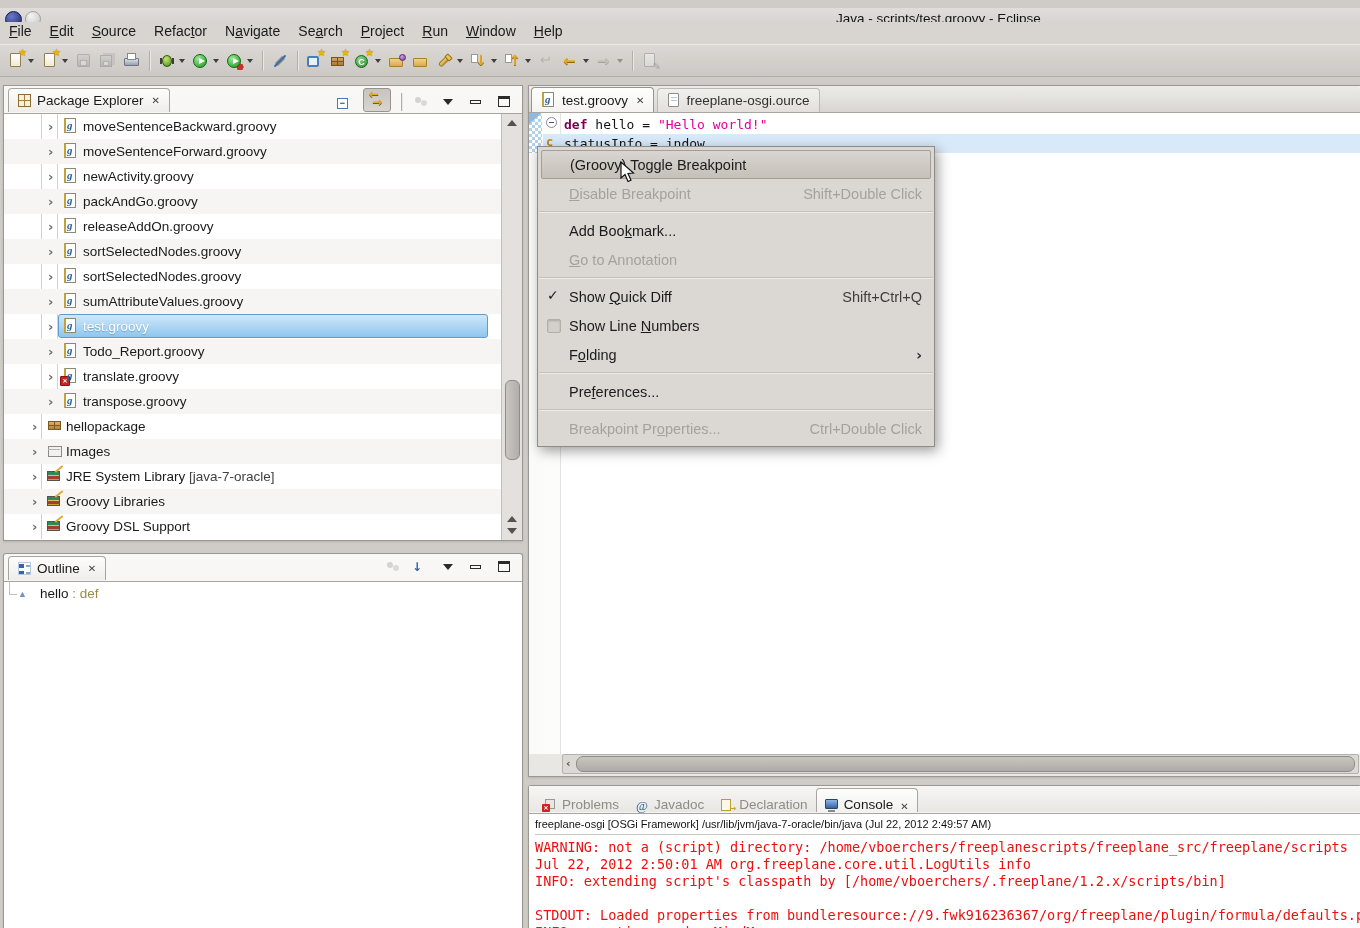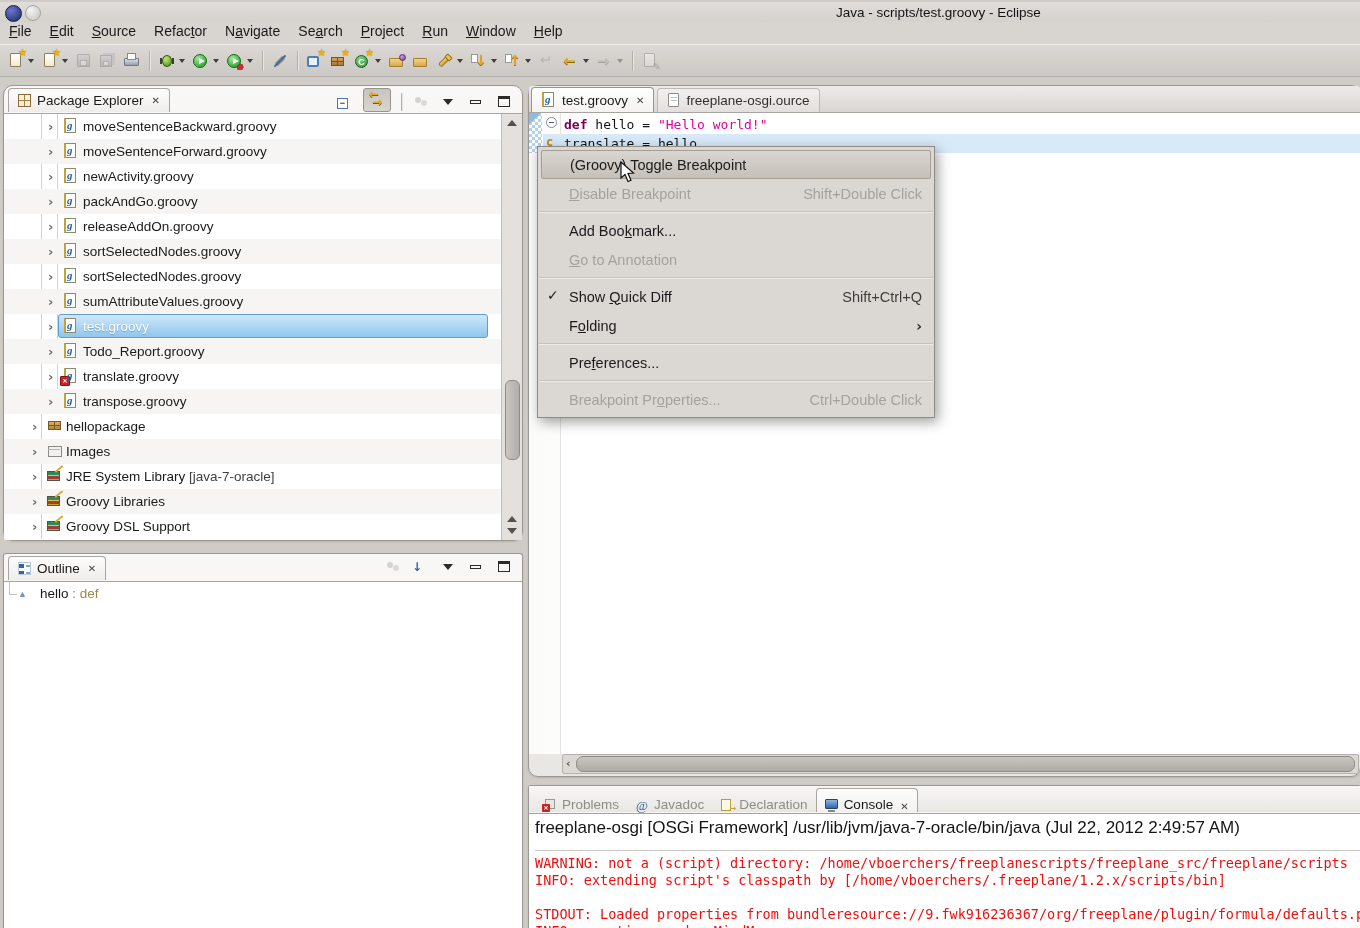--- a/index.html
+++ b/index.html
@@ -1,19 +1,19 @@
 <!DOCTYPE html>
 <html><head>
 <meta charset="utf-8">
 <style>
   html,body{margin:0;padding:0}
   body{width:1360px;height:928px;position:relative;overflow:hidden;background:#cfccc8;
        font-family:"Liberation Sans",sans-serif;color:#1a1a1a;-webkit-user-select:none}
   
-  .titlebar{position:absolute;left:0;top:2px;width:1360px;height:22px;background:linear-gradient(#e0ddda,#d3d0cc)}
+  .titlebar{position:absolute;left:0;top:8px;width:1360px;height:22px;background:linear-gradient(#e0ddda,#d3d0cc)}
   .app-circle1{position:absolute;left:5px;top:3px;width:15px;height:15px;border-radius:50%;
        background:radial-gradient(circle at 35% 30%,#6a78c8,#1f2a66);border:1px solid #141c4a}
   .app-circle2{position:absolute;left:25px;top:3px;width:14px;height:14px;border-radius:50%;
        background:radial-gradient(circle at 35% 30%,#f4f4f4,#c4c2c0);border:1px solid #a5a3a0}
   .wtitle{position:absolute;left:836px;top:3px;font-size:13.5px;color:#141414}
   .menubar{position:absolute;left:0;top:22px;width:1360px;height:22px;background:#d8d5d1;font-size:14px}
   .mitem{display:inline-block;padding:1px 9px 3px;cursor:default}
   .mitem u{text-decoration:underline}
   .toolbar{position:absolute;left:0;top:44px;width:1360px;height:33px;
        background:linear-gradient(#dbd8d5,#ccc8c4);border-top:1px solid #eceae7;border-bottom:1px solid #b0adaa;
@@ -52,21 +52,21 @@
   .i-search::before{content:"";left:2px;top:7px;width:12px;height:5px;background:linear-gradient(#f5d56a,#c9992e);border:1px solid #96701c;border-radius:2px;transform:rotate(-45deg)}
   .i-search::after{content:"";left:10px;top:2px;width:5px;height:7px;background:#ecc756;border:1px solid #96701c;border-radius:1px;transform:rotate(-45deg)}
   .i-next-annotation::before{content:"↓";left:5px;top:0;font:bold 14px "DejaVu Sans",sans-serif;color:#e2a92e;text-shadow:0 1px 0 #8a6a10}
   .i-next-annotation::after,.i-previous-annotation::after{content:"";left:1px;top:2px;width:7px;height:9px;background:#fff;border:1px solid #9a9894}
   .i-previous-annotation::before{content:"↑";left:5px;top:0;font:bold 14px "DejaVu Sans",sans-serif;color:#e2a92e;text-shadow:0 1px 0 #8a6a10}
   .i-last-edit-location::before{content:"↩";left:2px;top:0;font-size:13px;color:#8a8884}
   .i-back::before{content:"←";left:1px;top:0;font:bold 15px "DejaVu Sans",sans-serif;color:#e2a92e;text-shadow:0 1px 0 #8a6a10}
   .i-forward::before{content:"→";left:1px;top:0;font:bold 15px "DejaVu Sans",sans-serif;color:#e2a92e;text-shadow:0 1px 0 #8a6a10}
   .i-link-with-editor-2::after{content:"✎";right:-2px;bottom:-2px;font-size:10px;color:#6f6d6a}
   
-  .panel{position:absolute;border:1px solid #9b9894;border-radius:10px;background:linear-gradient(#f9f8f6,#e9e7e4);box-shadow:0 1px 2px rgba(0,0,0,.12)}
+  .panel{position:absolute;border:1px solid #9b9894;border-radius:0;background:linear-gradient(#f9f8f6,#e9e7e4);box-shadow:0 1px 2px rgba(0,0,0,.12)}
   .phead{height:26px;position:relative}
   .ptab{position:absolute;left:4px;top:2px;height:23px;display:flex;align-items:center;gap:6px;padding:0 9px;
       background:linear-gradient(#fdfdfc,#efedeb);border:1px solid #a8a5a0;border-bottom:none;border-radius:4px 4px 0 0;font-size:13.5px}
   .tclose{font:bold 10px "DejaVu Sans",sans-serif;color:#444;padding-left:2px}
   .ptools{position:absolute;right:8px;top:5px;display:flex;align-items:center;gap:10px}
   .pbody{position:absolute;left:0;right:0;top:27px;bottom:0;background:#fff;border-top:1px solid #a8a5a1;overflow:hidden;border-radius:0 0 2px 2px}
   
   .phicon{position:relative;display:inline-block;width:18px;height:16px}
   .phicon::before,.phicon::after{position:absolute;box-sizing:border-box}
   .ph-collapse-all::before{content:"−";left:2px;top:4px;width:11px;height:11px;background:#fff;border:1px solid #4a78b5;color:#333;font:bold 9px/9px "Liberation Sans",sans-serif;text-align:center}
@@ -176,21 +176,21 @@
   .cicon{position:relative;width:14px;height:14px;display:inline-block}
   .cicon::before,.cicon::after{position:absolute;box-sizing:border-box}
   .ci-problems::before{content:"";left:2px;top:1px;width:10px;height:10px;background:#e9e7e3;border:1px solid #9a9894}
   .ci-problems::after{content:"✕";left:-1px;bottom:0;width:8px;height:8px;background:#cc2222;border-radius:1px;color:#fff;font:bold 6px/8px "Liberation Sans",sans-serif;text-align:center}
   .ci-javadoc::before{content:"@";left:1px;top:0;font:13px "Liberation Serif",serif;color:#3465a4}
   .ci-declaration::before{content:"";left:1px;top:1px;width:10px;height:12px;background:#fdf8e4;border:1px solid #b5a035}
   .ci-declaration::after{content:"→";right:-2px;bottom:-1px;font:bold 8px "DejaVu Sans",sans-serif;color:#c9a22e}
   .ci-console::before{content:"";left:0;top:1px;width:13px;height:10px;border-radius:1px;background:linear-gradient(#8fb5e6,#3465a4);border:1px solid #24466e}
   .ci-console::after{content:"";left:3px;bottom:0;width:7px;height:2px;background:#8a8884}
   .cbody{position:absolute;left:0;right:0;top:27px;bottom:0;background:#fff;border-top:1px solid #a8a5a1;overflow:hidden;padding:4px 0 0 6px}
-  .chead{font-size:17px;color:#141414;padding-bottom:12px;border-bottom:1px solid #ccc9c5;margin-right:0}
+  .chead{font-size:11px;color:#141414;padding-bottom:4px;border-bottom:1px solid #ccc9c5;margin-right:0}
   .clines{padding-top:4px}
   .cline{font:13.5px/17px "DejaVu Sans Mono",monospace;color:#ee0e0e;white-space:pre}
   
   .cursor{position:absolute;left:620px;top:161px;z-index:99}
 </style>
 </head>
 <body>
 
 <div class="titlebar">
   <span class="app-circle1"></span>
@@ -441,21 +441,21 @@
     </div>
   <div class="ebody">
     <div class="ruler-ann">
       <div class="qdiff"></div>
       <div class="qtri"></div>
     </div>
     <div class="ruler-fold"></div>
     <div class="curline"></div>
     <span class="fold-minus"></span>
     <span class="marker-c">c</span>
-    <div class="codelines" id="code-lines"><div><span class="kw">def </span><span class="pl">hello = </span><span class="str">"Hello world!"</span></div><div><span class="pl">translate = hello</span></div></div>
+    <div class="codelines" id="code-lines"><div><span class="kw">def </span><span class="pl">hello = </span><span class="str">"Hello world!"</span></div><div><span class="pl">statusInfo = indow</span></div></div>
   </div>
   <div class="escroll">
     <span class="esc-arrow">‹</span>
     <div class="esc-thumb"></div>
   </div>
 </div>
 
 <div class="panel" style="left:528px;top:785px;width:831px;height:143px;border-bottom:none;border-radius:3px 3px 0 0">
   <div class="ctabs" id="console-tabs">
       <span class="ctab">
@@ -473,20 +473,21 @@
       <span class="ctab active">
         <span class="cicon ci-console"></span>
         <span>Console</span>
         <span class="tclose">✕</span>
       </span>
     </div>
   <div class="cbody">
     <div class="chead">freeplane-osgi [OSGi Framework] /usr/lib/jvm/java-7-oracle/bin/java (Jul 22, 2012 2:49:57 AM)</div>
     <div class="clines" id="console-lines">
         <div class="cline">WARNING: not a (script) directory: /home/vboerchers/freeplanescripts/freeplane_src/freeplane/scripts</div>
+        <div class="cline">Jul 22, 2012 2:50:01 AM org.freeplane.core.util.LogUtils info</div>
         <div class="cline">INFO: extending script's classpath by [/home/vboerchers/.freeplane/1.2.x/scripts/bin]</div>
         <div class="cline">&nbsp;</div>
         <div class="cline">STDOUT: Loaded properties from bundleresource://9.fwk916236367/org/freeplane/plugin/formula/defaults.pr</div>
         <div class="cline">INFO: creating reader MindMap</div>
       </div>
   </div>
 </div>
 
 <div class="ctxmenu" id="ctx-menu">
     <div class="mi hover">
@@ -503,20 +504,24 @@
     <div class="mi disabled">
       <span><u>G</u>o to Annotation</span>
     </div>
     <div class="msep"></div>
     <div class="mi">
       <span class="chk">✓</span>
       <span>Show <u>Q</u>uick Diff</span>
       <span class="sc">Shift+Ctrl+Q</span>
     </div>
     <div class="mi">
+      <span class="chkbox"></span>
+      <span>Show Line <u>N</u>umbers</span>
+    </div>
+    <div class="mi">
       <span>F<u>o</u>lding</span>
       <span class="subarrow">›</span>
     </div>
     <div class="msep"></div>
     <div class="mi">
       <span>Pre<u>f</u>erences...</span>
     </div>
     <div class="msep"></div>
     <div class="mi disabled">
       <span>Breakpoint Pr<u>o</u>perties...</span>

